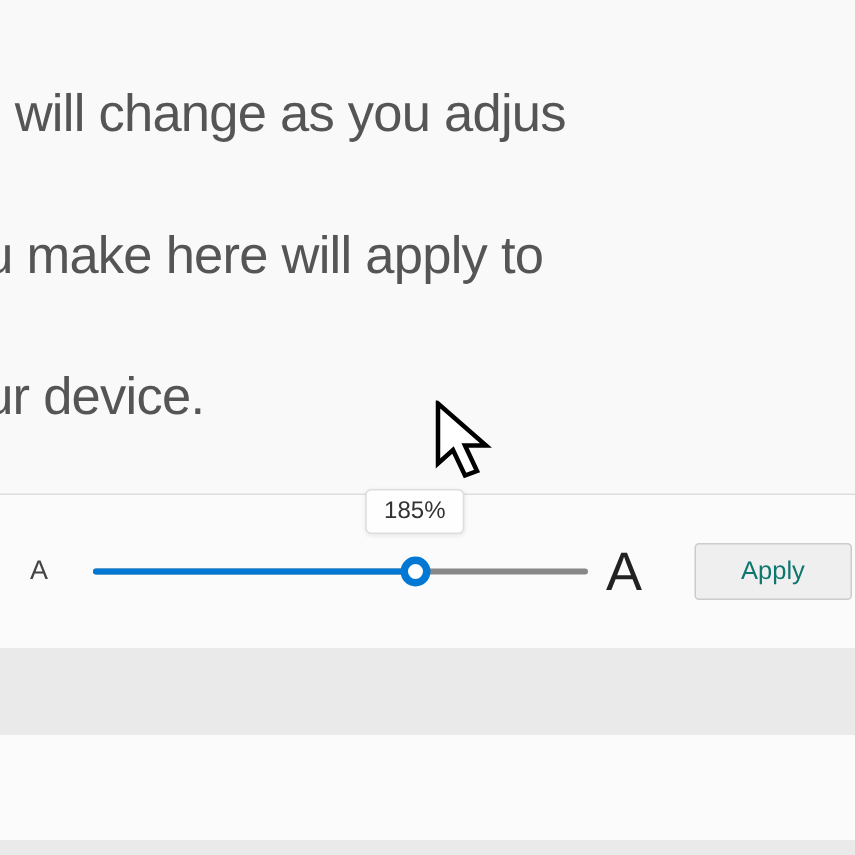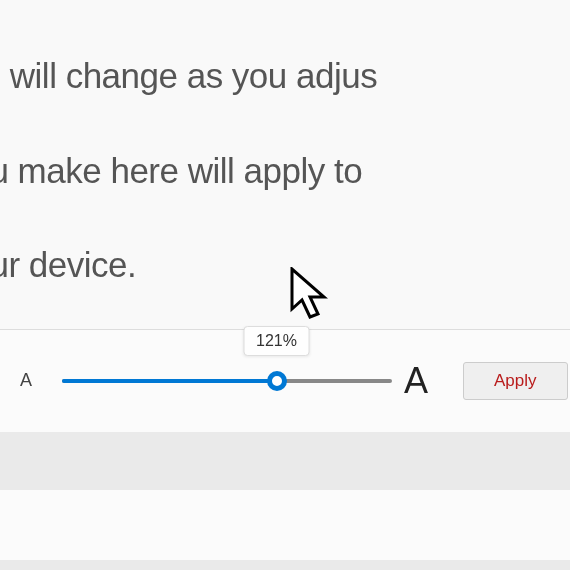--- a/index.html
+++ b/index.html
@@ -90,21 +90,21 @@
       box-shadow: 0 1px 3px rgba(0,0,0,0.08);
       z-index: 3;
     }
     .apply-button {
       margin-left: 35px;
       padding: 8px 30px;
       background: #efefef;
       border: 1px solid #ccc;
       border-radius: 3px;
       font-size: 17px;
-      color: #b91c1c;
+      color: #0f766e;
       cursor: pointer;
       font-family: inherit;
     }
     .grey-band {
       height: 58px;
       background: #eaeaea;
     }
     .white-band {
       height: 70px;
       background: #fbfbfb;
@@ -130,21 +130,21 @@
   <span>your device.</span>
 </div>
 
 <div class="slider-section">
   <div class="slider-row">
     <span class="letter-small">A</span>
     <div class="slider-container">
       <div class="slider-track-inactive"></div>
       <div class="slider-track-active"></div>
       <div class="slider-thumb"></div>
-      <div class="tooltip">121%</div>
+      <div class="tooltip">185%</div>
     </div>
     <span class="letter-large">A</span>
     <button class="apply-button">Apply</button>
   </div>
   <div class="grey-band"></div>
   <div class="white-band"></div>
   <div class="grey-band-2"></div>
 </div>
 
 <svg class="cursor" width="50" height="60" viewBox="0 0 50 60">

